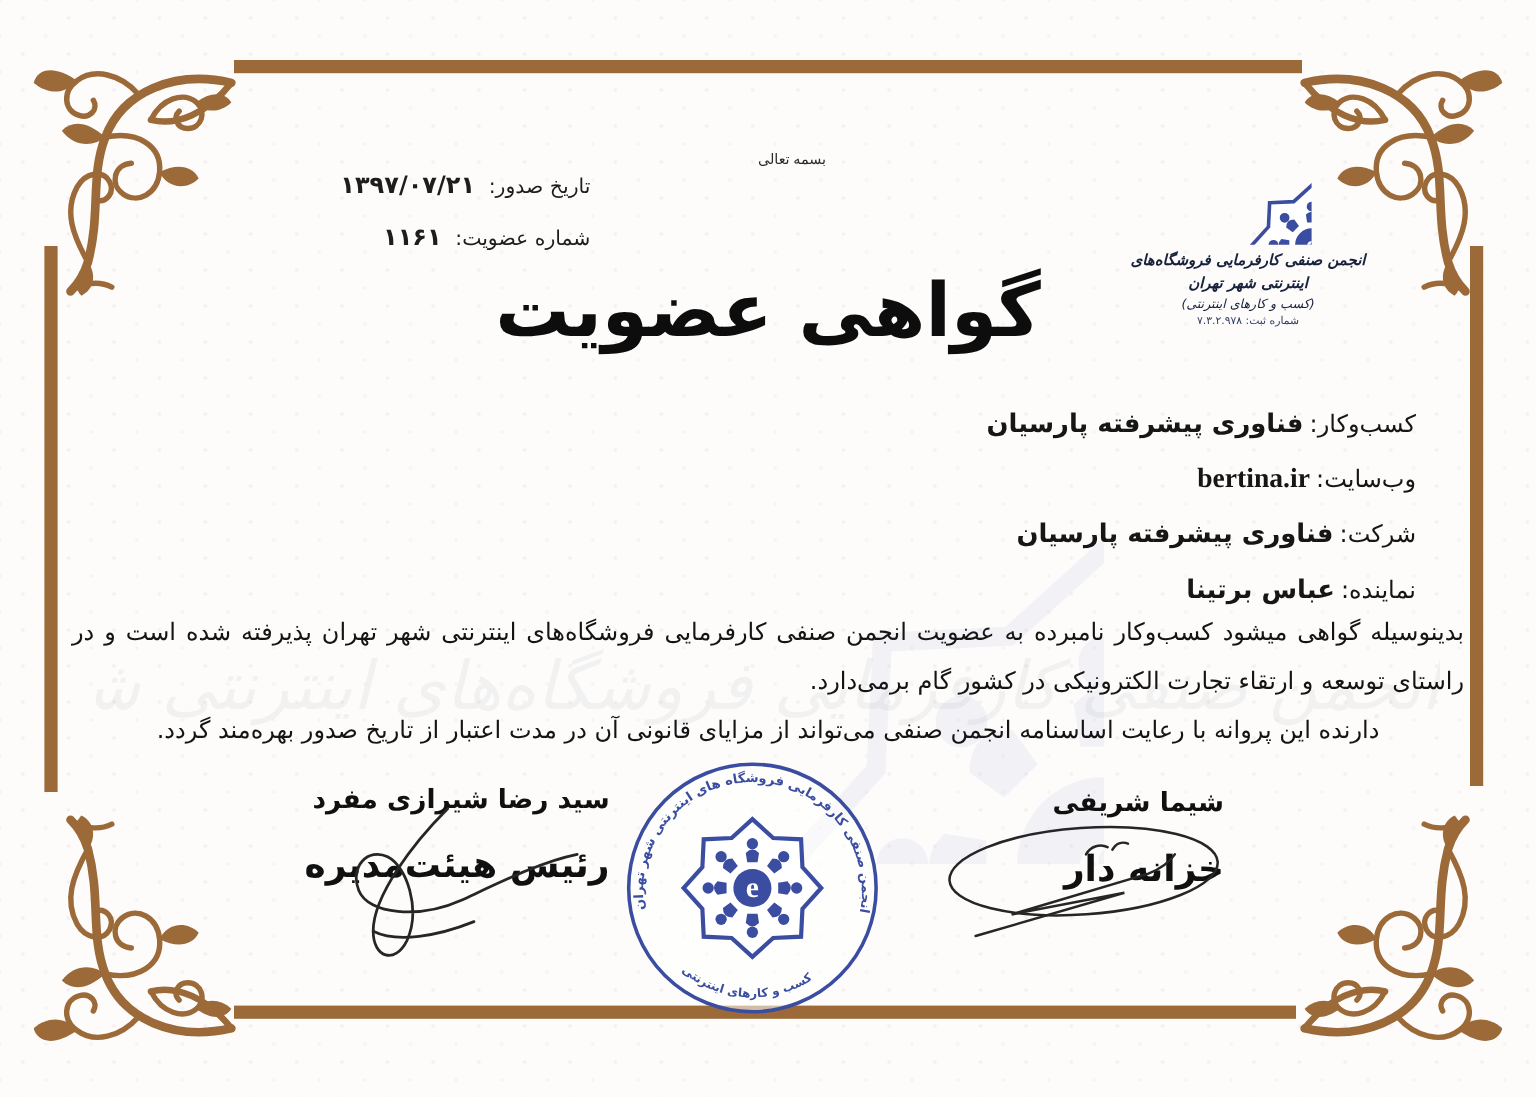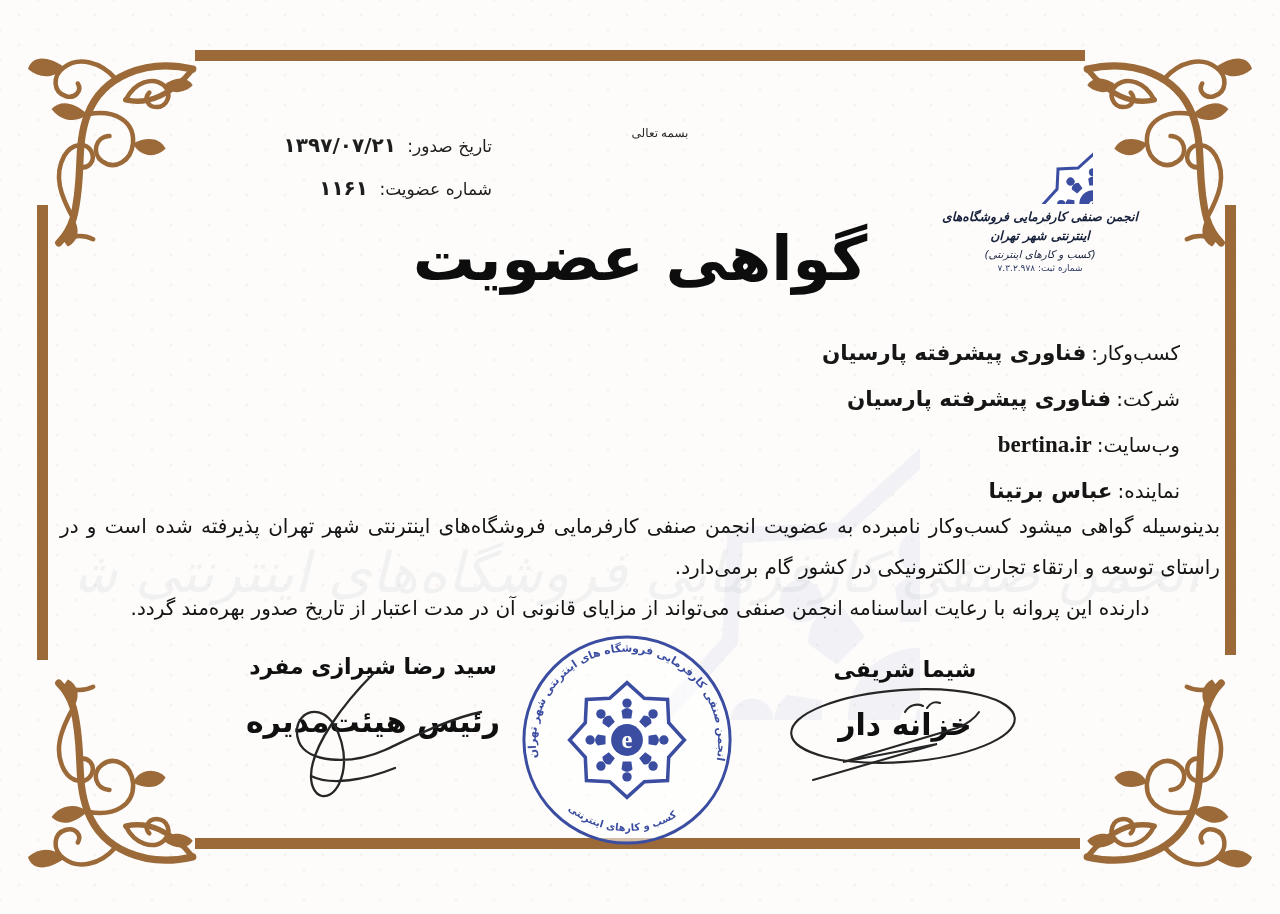--- a/index.html
+++ b/index.html
@@ -37,21 +37,21 @@
     white-space:nowrap;overflow:hidden;font-style:italic;pointer-events:none;
   }
   .wm-numbers{
     position:absolute;left:400px;top:768px;font-size:48px;letter-spacing:8px;
     color:#30405a;opacity:0.07;pointer-events:none;font-weight:bold;
   }
   
   .bismillah{position:absolute;left:540px;top:126px;width:240px;text-align:center;
     font-size:12px;color:#2a2a2a;direction:rtl;font-family:Liberation Serif, serif;}
   .meta{position:absolute;left:140px;top:132px;width:352px;direction:rtl;text-align:right;color:#1d1d1d;}
-  .meta .row{height:43px;line-height:26px;font-size:17px;white-space:nowrap;}
+  .meta .row{height:43px;line-height:45px;font-size:17px;white-space:nowrap;}
   .meta .val{font-weight:bold;font-size:20px;margin-right:6px;}
   .org{position:absolute;left:930px;top:98px;width:220px;text-align:center;direction:rtl;color:#17213c;}
   .org .logo{width:106px;height:106px;margin:0 auto;display:block;}
   .org .name{font-size:12.5px;font-style:italic;font-weight:bold;line-height:1.5;margin-top:4px;}
   .org .sub{font-size:10.5px;font-style:italic;margin-top:2px;}
   .org .reg{font-size:9px;margin-top:3px;color:#2c3a66;}
   
   .title{position:absolute;left:240px;right:240px;top:222px;text-align:center;
     font-size:62px;font-weight:bold;color:#0d0d0d;direction:rtl;letter-spacing:1px;}
   
@@ -60,21 +60,21 @@
   .fields .flabel{font-size:20px;}
   .fields .fval{font-weight:bold;font-size:21.5px;}
   .fields .fval.latin{font-family:"Liberation Serif",serif;font-size:23px;direction:ltr;unicode-bidi:embed;}
   
   .bodytext{position:absolute;left:60px;right:60px;top:506px;direction:rtl;color:#141414;
     font-size:20px;line-height:2.05;}
   .bodytext p{margin:0;}
   .bodytext p.p1{text-align:justify;}
   .bodytext p.p2{text-align:center;}
   
-  .sig{position:absolute;text-align:center;direction:rtl;color:#101010;}
+  .sig{position:absolute;direction:rtl;color:#101010;}
   .sig .sname{font-weight:bold;font-size:22px;line-height:1.1;}
   .sig .srole{font-weight:bold;font-size:30px;line-height:1.1;margin-top:26px;}
   .sig-left{left:238px;top:655px;width:270px;}
   .sig-right{left:790px;top:658px;width:230px;}
   .scribble{position:absolute;pointer-events:none;}
   .scribble.left{left:245px;top:668px;width:250px;height:150px;}
   .scribble.right{left:785px;top:682px;width:240px;height:115px;}
   .seal{position:absolute;left:513px;top:626px;width:228px;height:228px;}
 </style>
 </head>
@@ -191,26 +191,26 @@
   </div>
 
   <div class="title">گواهی عضویت</div>
 
   <div class="fields">
     <div class="frow">
       <span class="flabel">کسب‌وکار:</span>
       <span class="fval">فناوری پیشرفته پارسیان</span>
     </div>
     <div class="frow">
+      <span class="flabel">وب‌سایت:</span>
+      <span class="fval latin">bertina.ir</span>
+    </div>
+    <div class="frow">
       <span class="flabel">شرکت:</span>
       <span class="fval">فناوری پیشرفته پارسیان</span>
-    </div>
-    <div class="frow">
-      <span class="flabel">وب‌سایت:</span>
-      <span class="fval latin">bertina.ir</span>
     </div>
     <div class="frow">
       <span class="flabel">نماینده:</span>
       <span class="fval">عباس برتینا</span>
     </div>
   </div>
 
   <div class="bodytext">
     <p class="p1">بدینوسیله گواهی میشود کسب‌وکار نامبرده به عضویت انجمن صنفی کارفرمایی فروشگاه‌های اینترنتی شهر تهران پذیرفته شده است و در راستای توسعه و ارتقاء تجارت الکترونیکی در کشور گام برمی‌دارد.</p>
     <p class="p2">دارنده این پروانه با رعایت اساسنامه انجمن صنفی می‌تواند از مزایای قانونی آن در مدت اعتبار از تاریخ صدور بهره‌مند گردد.</p>

